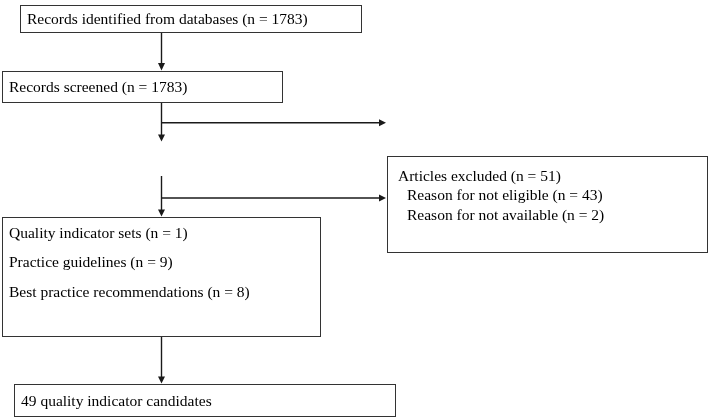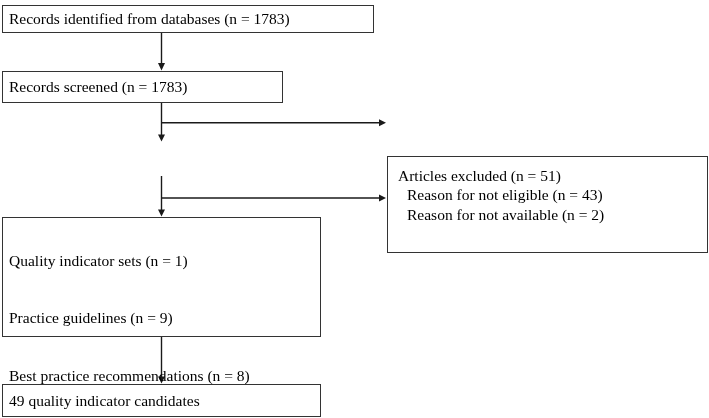--- a/index.html
+++ b/index.html
@@ -31,33 +31,32 @@
     border: 1.5px solid var(--box-border, #333333);
     background: #ffffff;
     white-space: nowrap;
   }
   .box.single {
     display: flex;
     align-items: center;
     padding-left: 6px;
   }
   
-  .n-identified   { left: 2px;   top: 5px;   width: 372px; height: 28px; }
+  .n-identified   { left: 20px;   top: 5px;   width: 342px; height: 28px; }
   .n-screened     { left: 2px;   top: 71px;  width: 281px; height: 32px; }
   .n-rec-excl     { left: 387px; top: 104px; width: 321px; height: 34px; padding-left: 10px; }
   .n-fulltext     { left: 2px;   top: 142px; width: 319px; height: 34px; }
   .n-art-excl     { left: 387px; top: 156px; width: 321px; height: 97px; padding: 9px 12px 0 10px; }
   .n-breakdown    { left: 2px;   top: 217px; width: 319px; height: 120px; padding-left: 6px; }
-  .n-candidates   { left: 2px;   top: 384px; width: 319px; height: 33px; }
+  .n-candidates   { left: 14px;   top: 384px; width: 382px; height: 33px; }
 
   .n-breakdown .line {
     display: flex;
     align-items: center;
     height: 29.5px;
-    margin-top: 28px;
   }
   .n-art-excl .line {
     display: flex;
     align-items: center;
     height: 19.6px;
   }
   .n-art-excl .line.indent {
     padding-left: 9px;
   }
 </style>

